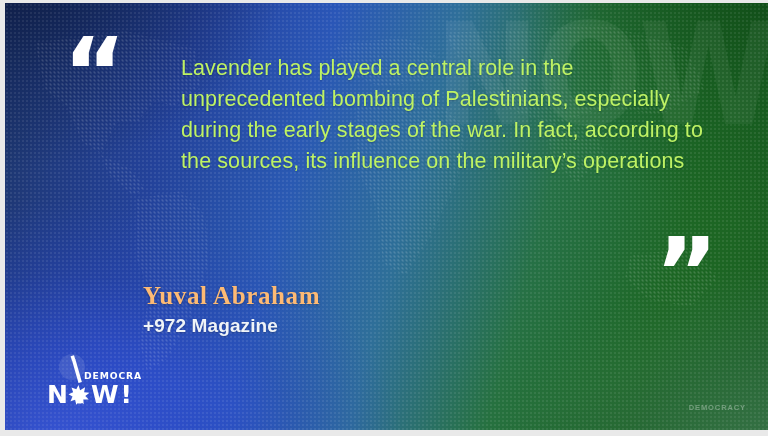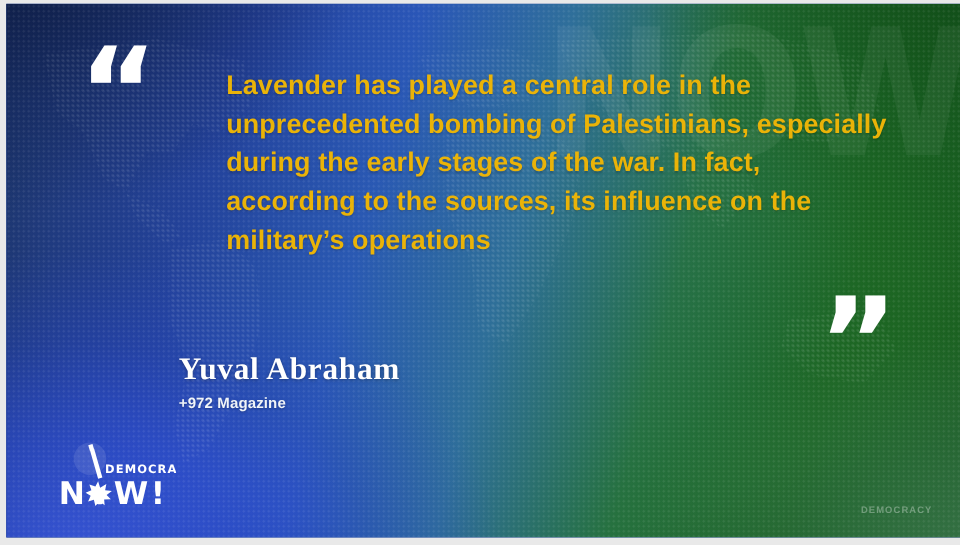--- a/index.html
+++ b/index.html
@@ -116,48 +116,48 @@
     left:650px; top:222px;
     font-size:96px;
     letter-spacing:-1px;
   }
 
   
   #quote-text{
     position:absolute;
     left:176px; top:50px;
     width:530px;
-    color:#eab308;
+    color:#bef264;
     font-family:"Liberation Sans",sans-serif;
     font-size:21.5px;
-    font-weight:700;
+    font-weight:400;
     line-height:31px;
     letter-spacing:.1px;
     text-shadow:0 1px 2px rgba(0,0,0,.22);
   }
 
   
   #attribution{
     position:absolute;
     left:138px; top:278px;
   }
   #author{
     font-family:"Liberation Serif",serif;
     font-weight:bold;
     font-size:25px;
-    color:#ffffff;
+    color:#fdba74;
     letter-spacing:.6px;
     line-height:1.2;
     text-shadow:0 1px 3px rgba(0,0,0,.30);
   }
   #source{
     margin-top:4px;
     font-family:"Liberation Sans",sans-serif;
     font-weight:bold;
-    font-size:12px;
+    font-size:19px;
     color:#f0f4f8;
     letter-spacing:.1px;
     text-shadow:0 1px 2px rgba(0,0,0,.25);
   }
 
   
   #logo{
     position:absolute;
     left:40px; top:348px;
     width:96px; height:56px;

